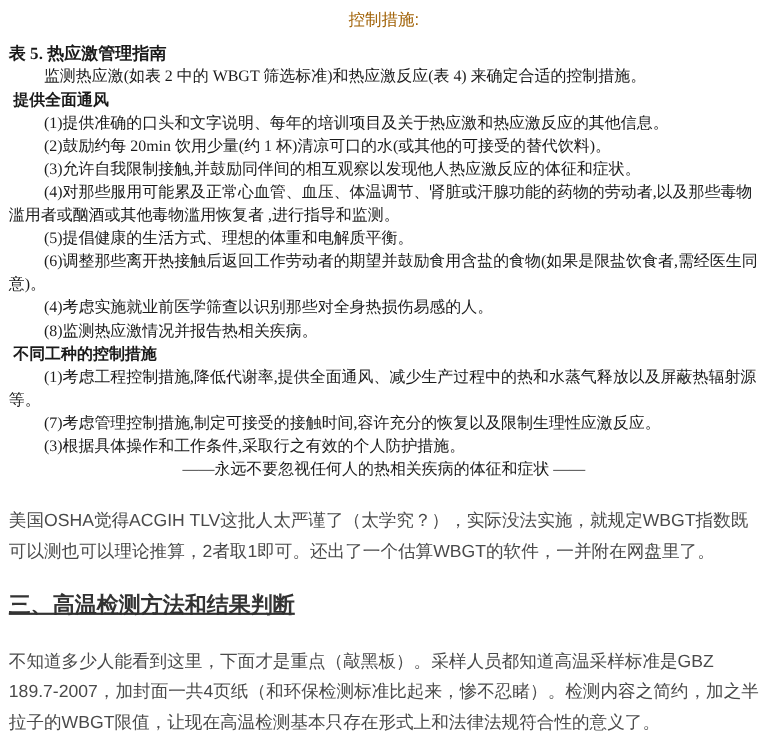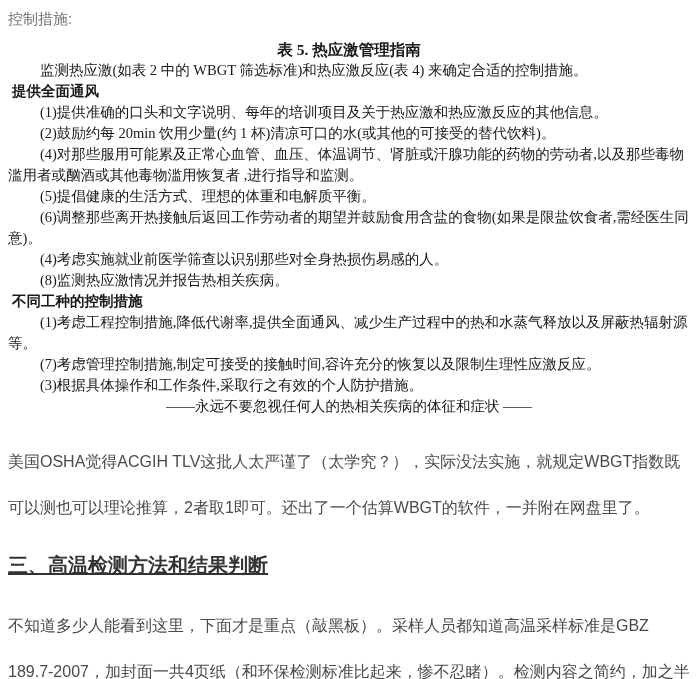--- a/index.html
+++ b/index.html
@@ -13,54 +13,54 @@
     overflow: hidden;
     font-family: "Liberation Sans", "DejaVu Sans", sans-serif;
   }
   .page {
     padding: 8px 6px 0 8px;
   }
   .lead {
     margin: 0;
     font-size: 15px;
     line-height: 21px;
-    color: #737373;
+    color: #a16207;
+    text-align: center;
   }
   
   .scan {
     margin-top: 10px;
     font-family: "Liberation Serif", "DejaVu Serif", serif;
     color: #1a1a1a;
     font-size: 14.5px;
     line-height: 21px;
   }
   .scan p { margin: 0; }
   .scan-title {
-    text-align: center;
     font-weight: 700;
     font-size: 15.5px;
     margin: 0 0 8px 0;
   }
   .scan-intro,
   .scan-item {
     text-indent: 2.2em;
   }
   .scan-heading {
     font-weight: 700;
     padding-left: 4px;
   }
   .scan-footer {
     text-align: center;
     font-weight: 400;
   }
   
   .para {
     margin: 0;
     font-size: 16px;
-    line-height: 46px;
+    line-height: 28px;
     color: #4a4a4a;
   }
   .para-osha { margin-top: 22px; }
   .section-heading {
     margin: 20px 0 0 0;
     font-size: 20px;
     line-height: 28px;
     font-weight: 700;
     color: #333333;
     text-decoration: underline;
@@ -76,20 +76,21 @@
 
   <div class="scan">
     <p class="scan-title">表 5. 热应激管理指南</p>
 
     <p class="scan-intro">监测热应激(如表 2 中的 WBGT 筛选标准)和热应激反应(表 4) 来确定合适的控制措施。</p>
 
     <p class="scan-heading">提供全面通风</p>
 
     <p class="scan-item">(1)提供准确的口头和文字说明、每年的培训项目及关于热应激和热应激反应的其他信息。</p>
     <p class="scan-item">(2)鼓励约每 20min 饮用少量(约 1 杯)清凉可口的水(或其他的可接受的替代饮料)。</p>
+    <p class="scan-item">(3)允许自我限制接触,并鼓励同伴间的相互观察以发现他人热应激反应的体征和症状。</p>
     <p class="scan-item">(4)对那些服用可能累及正常心血管、血压、体温调节、肾脏或汗腺功能的药物的劳动者,以及那些毒物滥用者或酗酒或其他毒物滥用恢复者 ,进行指导和监测。</p>
     <p class="scan-item">(5)提倡健康的生活方式、理想的体重和电解质平衡。</p>
     <p class="scan-item">(6)调整那些离开热接触后返回工作劳动者的期望并鼓励食用含盐的食物(如果是限盐饮食者,需经医生同意)。</p>
     <p class="scan-item">(4)考虑实施就业前医学筛查以识别那些对全身热损伤易感的人。</p>
     <p class="scan-item">(8)监测热应激情况并报告热相关疾病。</p>
 
     <p class="scan-heading">不同工种的控制措施</p>
 
     <p class="scan-item">(1)考虑工程控制措施,降低代谢率,提供全面通风、减少生产过程中的热和水蒸气释放以及屏蔽热辐射源等。</p>
     <p class="scan-item">(7)考虑管理控制措施,制定可接受的接触时间,容许充分的恢复以及限制生理性应激反应。</p>

